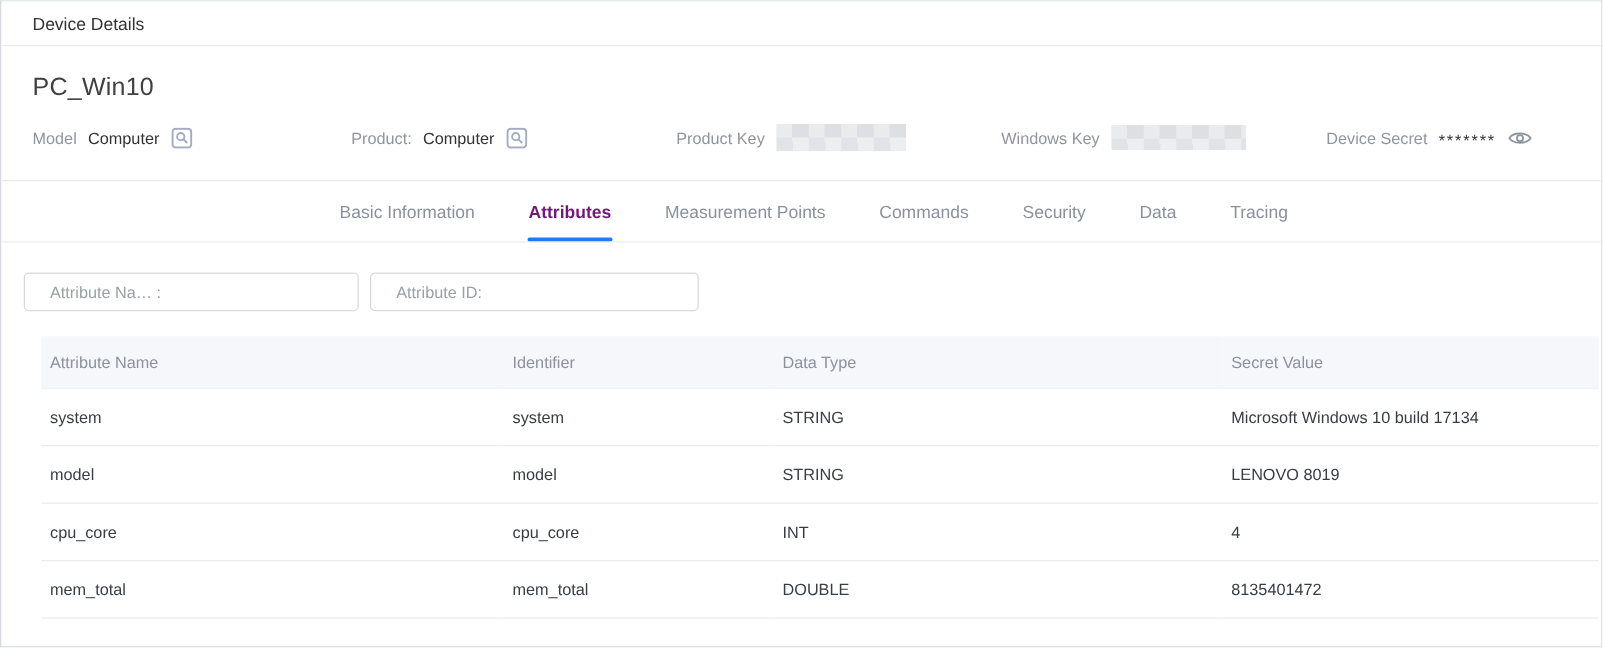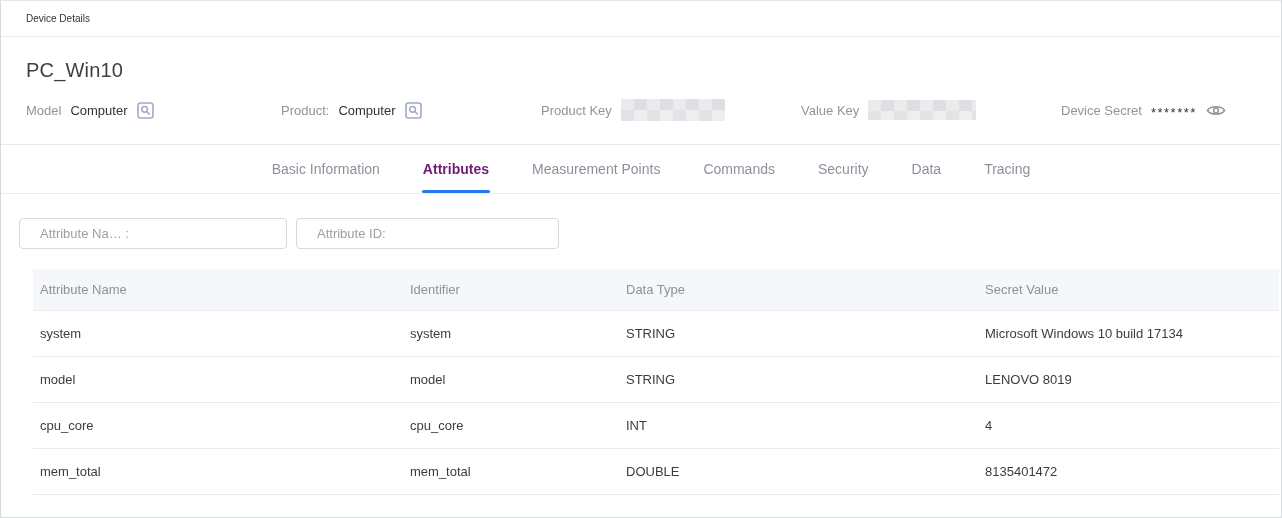--- a/index.html
+++ b/index.html
@@ -19,21 +19,21 @@
     overflow: hidden;
   }
 
   
   .topbar {
     height: 36px;
     display: flex;
     align-items: center;
     padding-left: 25px;
     border-bottom: 1px solid #ebebeb;
-    font-size: 10px;
+    font-size: 14px;
     color: #333;
   }
 
   
   .summary { padding: 22px 25px 0 25px; }
   .device-name {
     font-size: 20px;
     font-weight: 400;
     color: #404040;
     letter-spacing: 0.2px;
@@ -196,21 +196,21 @@
           </svg>
         </span>
       </div>
 
       <div class="meta-item">
         <span class="meta-label">Product Key</span>
         <span class="redacted pk"></span>
       </div>
 
       <div class="meta-item">
-        <span class="meta-label">Value Key</span>
+        <span class="meta-label">Windows Key</span>
         <span class="redacted dk"></span>
       </div>
 
       <div class="meta-item">
         <span class="meta-label">Device Secret</span>
         <span class="secret-stars">*******</span>
         <span class="icon-btn">
           <svg width="20" height="15" viewBox="0 0 20 15" fill="none">
             <path d="M1.5 7.5 C4.5 2.6 15.5 2.6 18.5 7.5 C15.5 12.4 4.5 12.4 1.5 7.5 Z" stroke="#8f959e" stroke-width="1.5"></path>
             <circle cx="10" cy="7.5" r="2.4" stroke="#8f959e" stroke-width="1.5"></circle>

